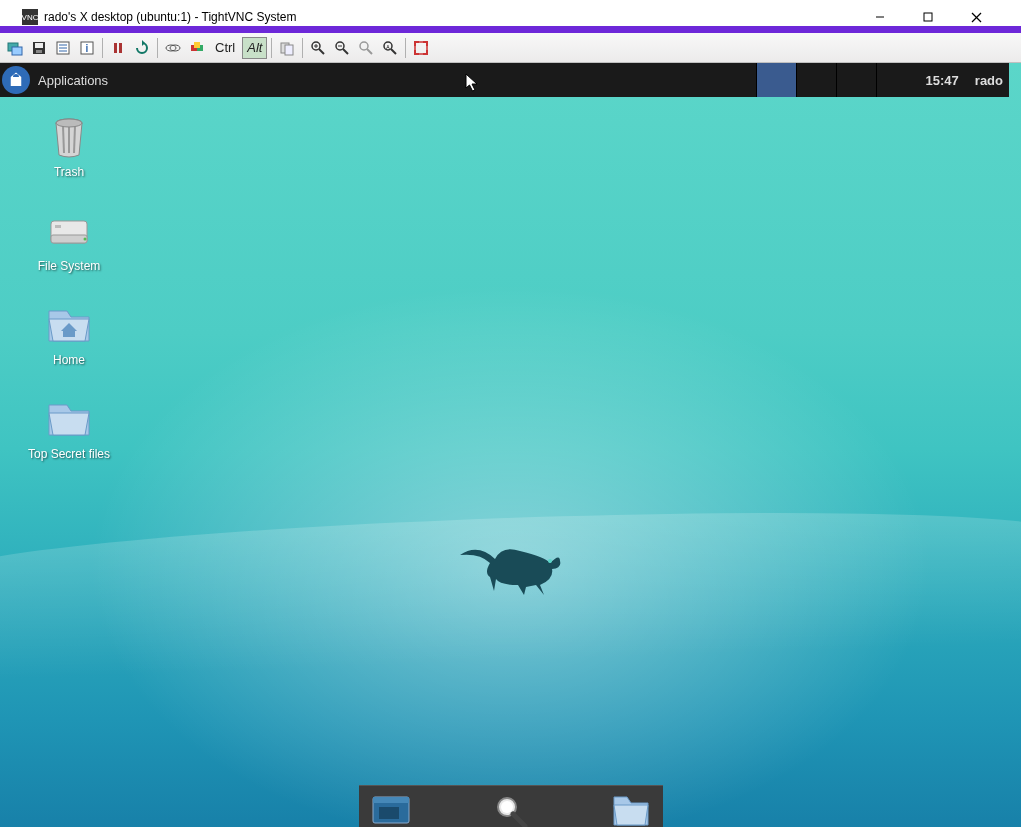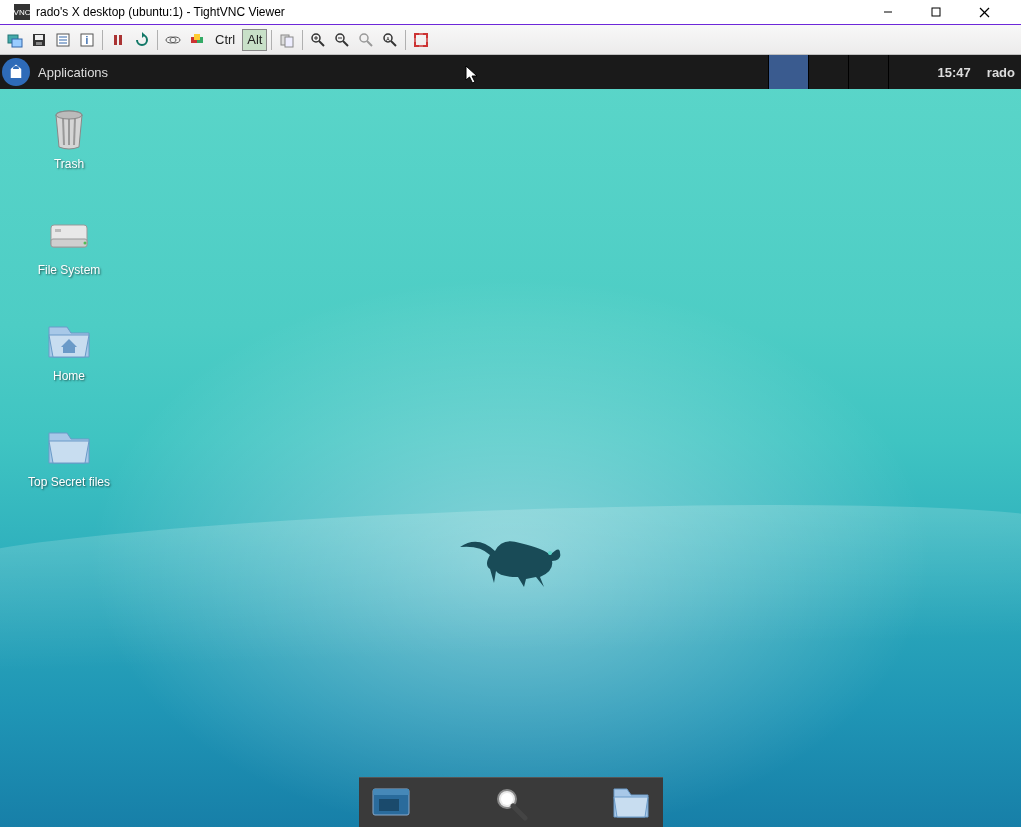--- a/index.html
+++ b/index.html
@@ -15,23 +15,24 @@
       overflow: hidden;
       background: #fff;
     }
     
     
     .vnc-titlebar {
       height: 25px;
       background: #fff;
       display: flex;
       align-items: center;
-      padding: 0 14px;
+      padding: 0 22px;
       font-size: 12px;
-      border-bottom: 1px solid #6d28d9;
+      border-bottom: 7px solid #6d28d9;
+      margin-top: 8px;
     }
     .vnc-titlebar .app-icon {
       width: 16px;
       height: 16px;
       margin-right: 6px;
       background: #333;
       color: #fff;
       font-size: 8px;
       display: flex;
       align-items: center;
@@ -71,20 +72,21 @@
       display: flex;
       align-items: center;
       justify-content: center;
       border: 1px solid transparent;
       cursor: pointer;
       font-size: 11px;
     }
     .vnc-toolbar .tool-btn.pressed {
       background: #c8e0c8;
       border: 1px solid #888;
+      font-style: italic;
     }
     .vnc-toolbar .tool-btn.text-btn {
       width: auto;
       padding: 0 4px;
       font-size: 13px;
       color: #222;
     }
     .vnc-toolbar .sep {
       width: 1px;
       height: 20px;
@@ -115,21 +117,21 @@
       border-radius: 50% 50% 0 0 / 15% 15% 0 0;
       transform: rotate(-2deg);
       pointer-events: none;
     }
     
     
     .xfce-panel {
       position: absolute;
       top: 0;
       left: 0;
-      right: 0;
+      right: 12px;
       height: 34px;
       background: #1a1a1a;
       display: flex;
       align-items: center;
       color: #ddd;
       font-size: 13px;
       z-index: 5;
     }
     .xfce-panel .xfce-menu-btn {
       width: 28px;
@@ -175,21 +177,21 @@
       padding: 0 6px 0 6px;
     }
     
     
     .desktop-icons {
       position: absolute;
       top: 50px;
       left: 14px;
       display: flex;
       flex-direction: column;
-      gap: 40px;
+      gap: 28px;
       z-index: 2;
     }
     .desktop-icon {
       width: 110px;
       display: flex;
       flex-direction: column;
       align-items: center;
       cursor: pointer;
     }
     .desktop-icon .img {
@@ -246,21 +248,21 @@
       align-items: center;
       justify-content: center;
     }
     .dock svg { width: 40px; height: 36px; }
   </style>
 </head>
 <body>
 
 <div class="vnc-titlebar">
   <div class="app-icon">VNC</div>
-  <div class="title">rado's X desktop (ubuntu:1) - TightVNC Viewer</div>
+  <div class="title">rado's X desktop (ubuntu:1) - TightVNC System</div>
   <div class="win-controls">
     <div class="win-btn">
       <svg width="10" height="10">
           <line x1="1" y1="5" x2="9" y2="5" stroke="#000" stroke-width="1"></line>
         </svg>
     </div>
     <div class="win-btn">
       <svg width="10" height="10">
           <rect x="1" y="1" width="8" height="8" fill="none" stroke="#000" stroke-width="1"></rect>
         </svg>

